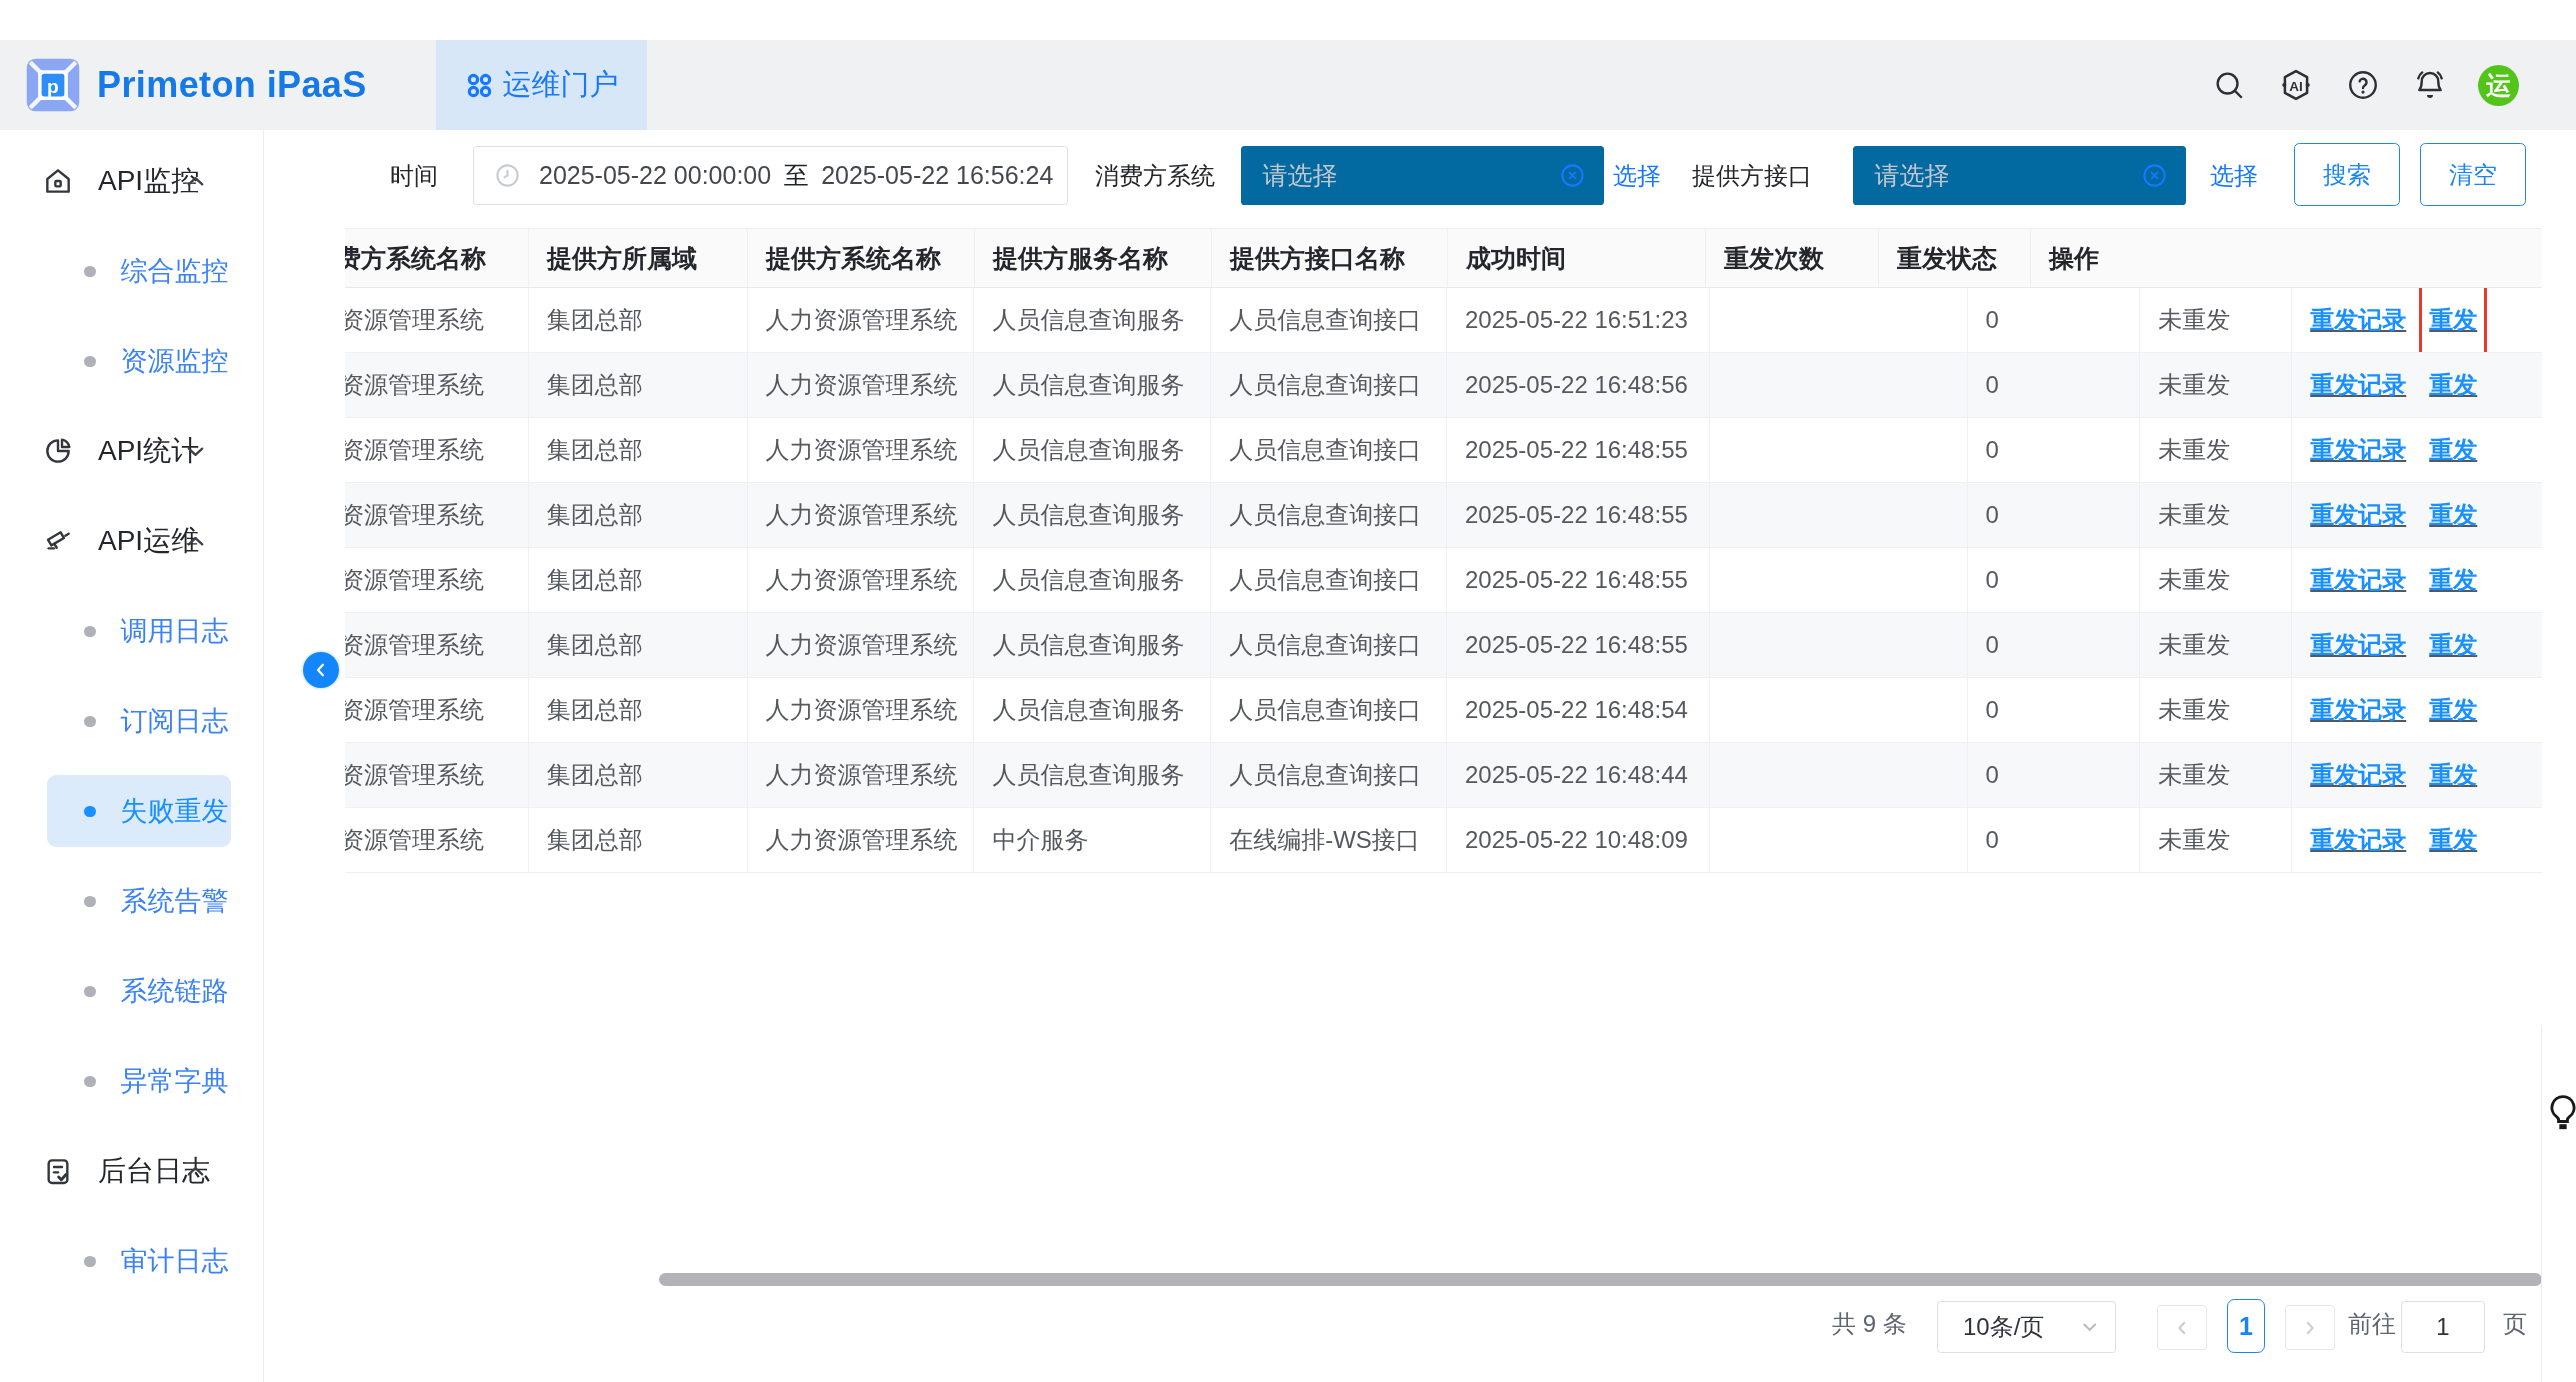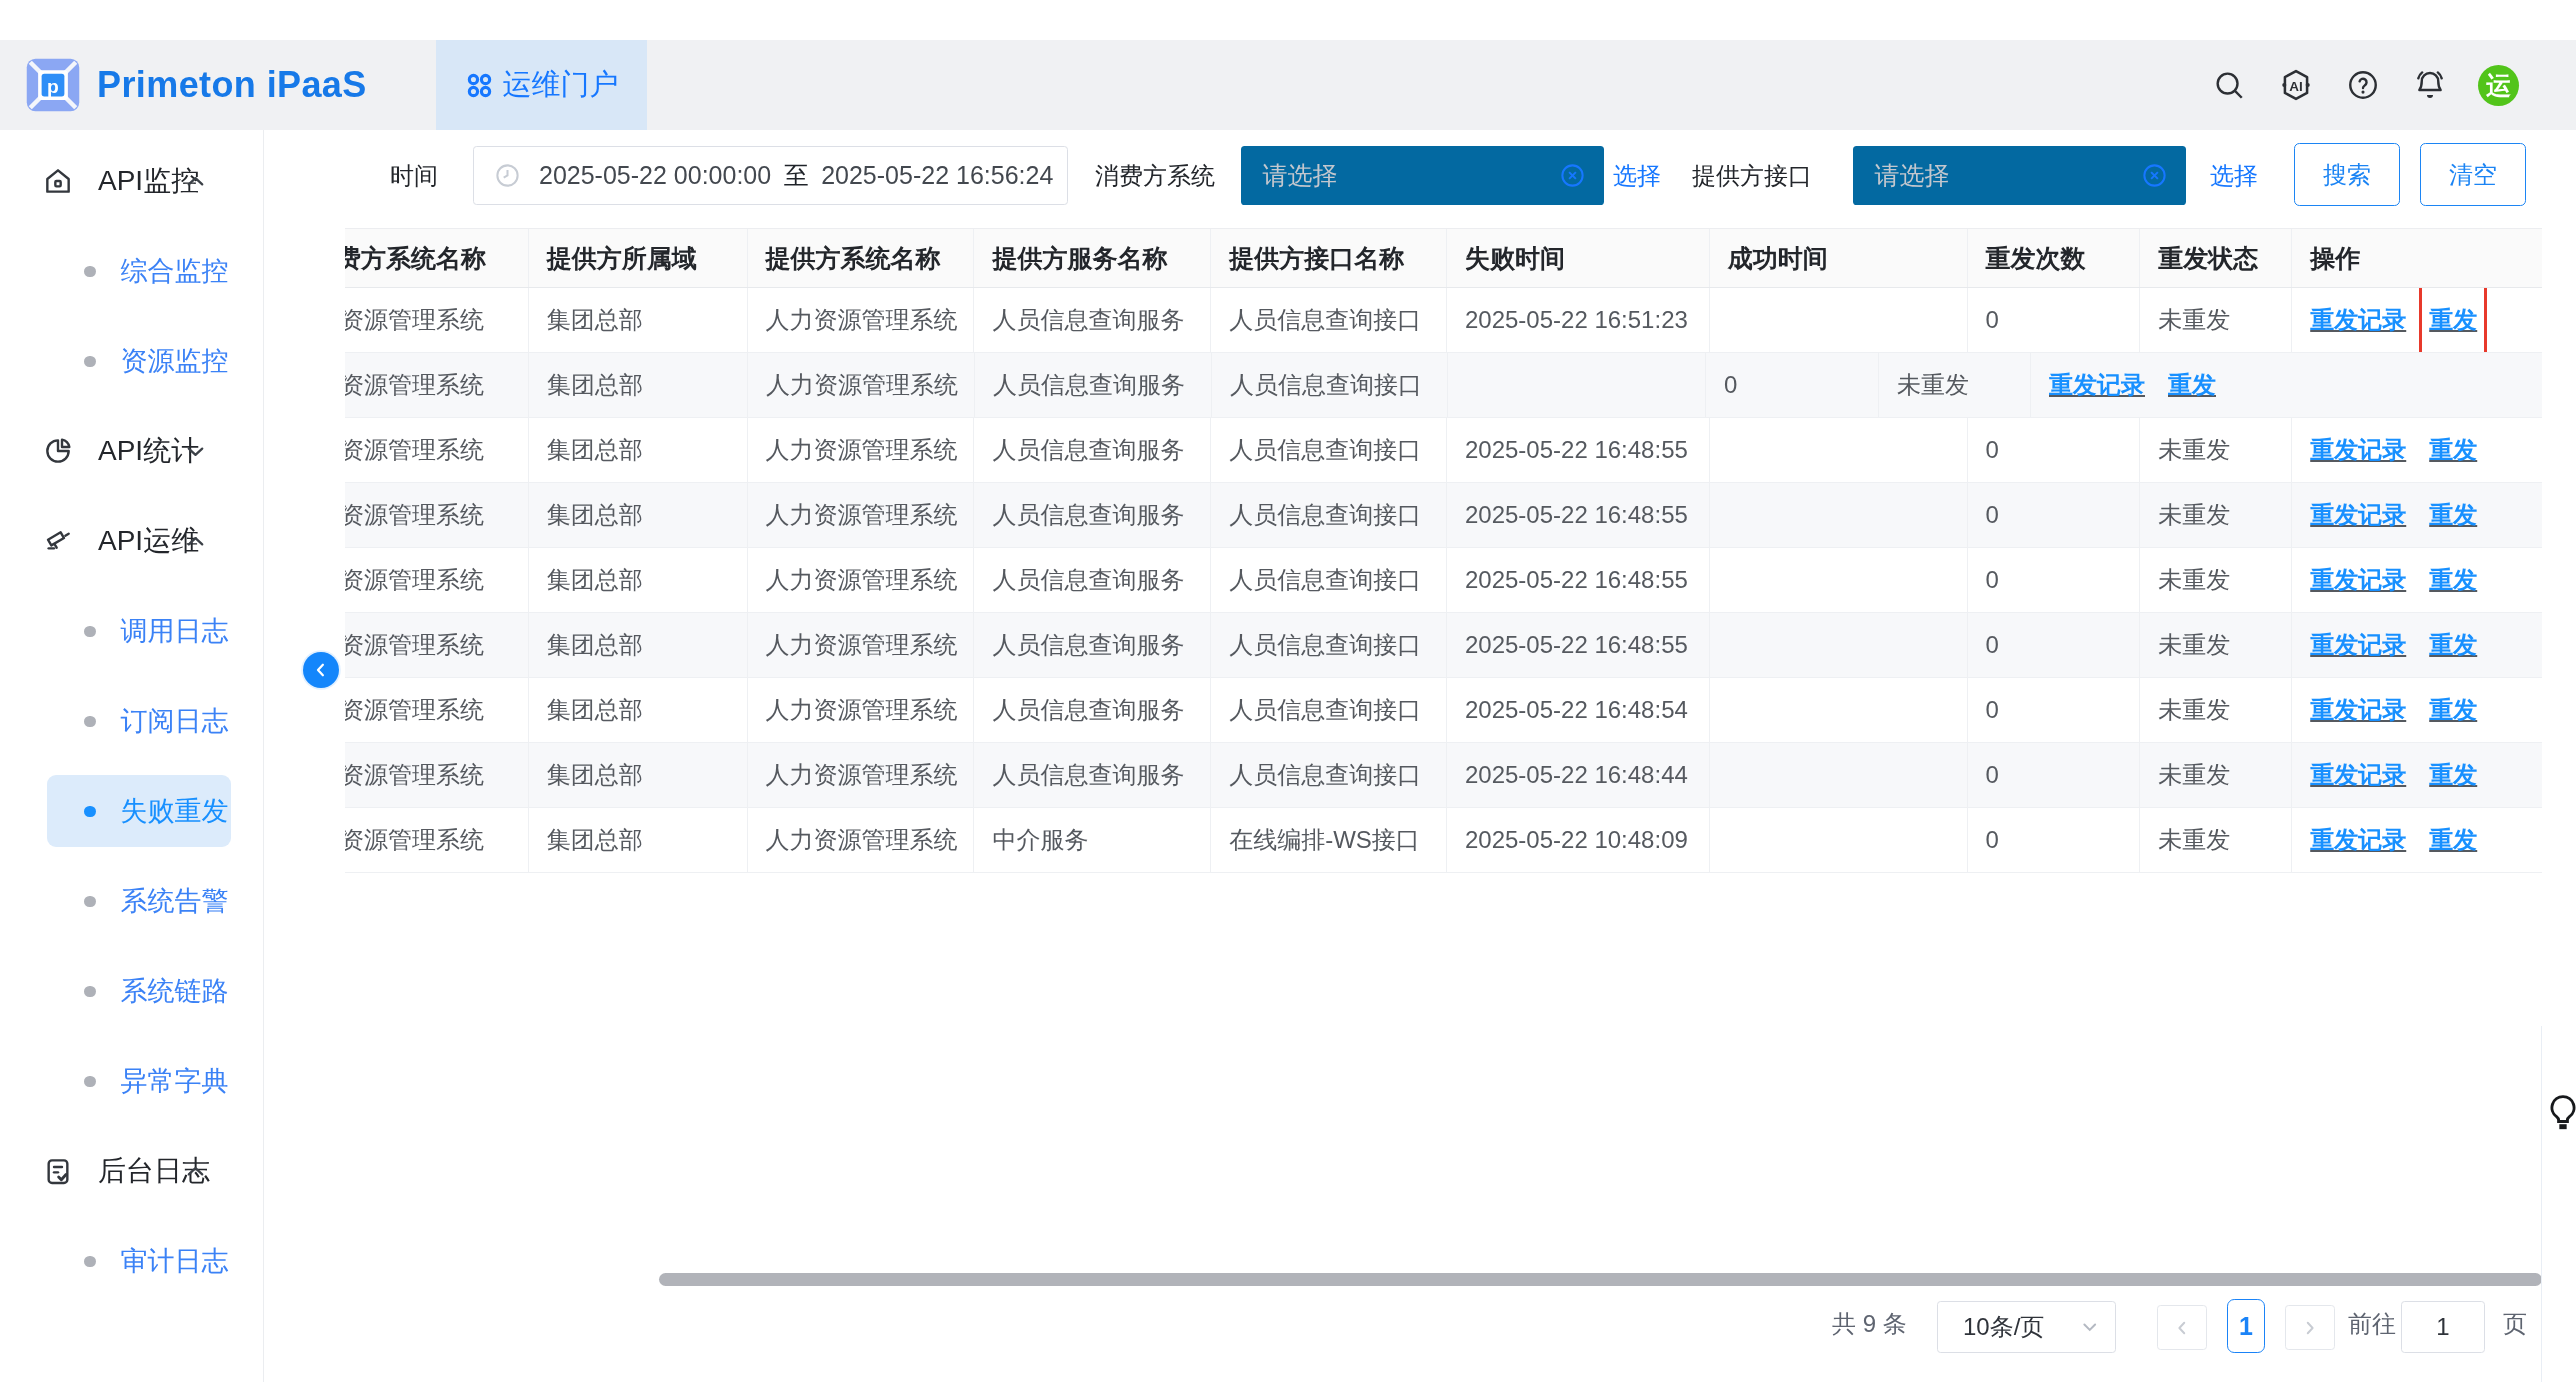--- a/index.html
+++ b/index.html
@@ -321,21 +321,20 @@
 
   <div class="table">
     <div class="thead" id="thead">
         <div class="th w1">
           <span class="clipL" style="margin-left: -9px;">费方系统名称</span>
         </div>
         <div class="th w2">提供方所属域</div>
         <div class="th w3">提供方系统名称</div>
         <div class="th w4">提供方服务名称</div>
         <div class="th w5">提供方接口名称</div>
-        <div class="th w6">失败时间</div>
         <div class="th w7">成功时间</div>
         <div class="th w8">重发次数</div>
         <div class="th w9">重发状态</div>
         <div class="th w10">操作</div>
       </div>
     <div id="tbody">
         <div class="trow">
       <div class="td w1">
             <span class="clipL">力资源管理系统</span>
           </div>
@@ -356,20 +355,21 @@
       </div>
     </div>
         <div class="trow even">
       <div class="td w1">
             <span class="clipL">力资源管理系统</span>
           </div>
       <div class="td w2">集团总部</div>
       <div class="td w3">人力资源管理系统</div>
       <div class="td w4">人员信息查询服务</div>
       <div class="td w5">人员信息查询接口</div>
+      <div class="td w6">2025-05-22 16:48:56</div>
       <div class="td w7"></div>
       <div class="td w8">0</div>
       <div class="td w9">未重发</div>
       <div class="td w10 ops">
         <a>重发记录</a>
         <span class="gap"></span>
         <span class="resend-wrap"><a>重发</a></span>
       </div>
     </div>
         <div class="trow">

